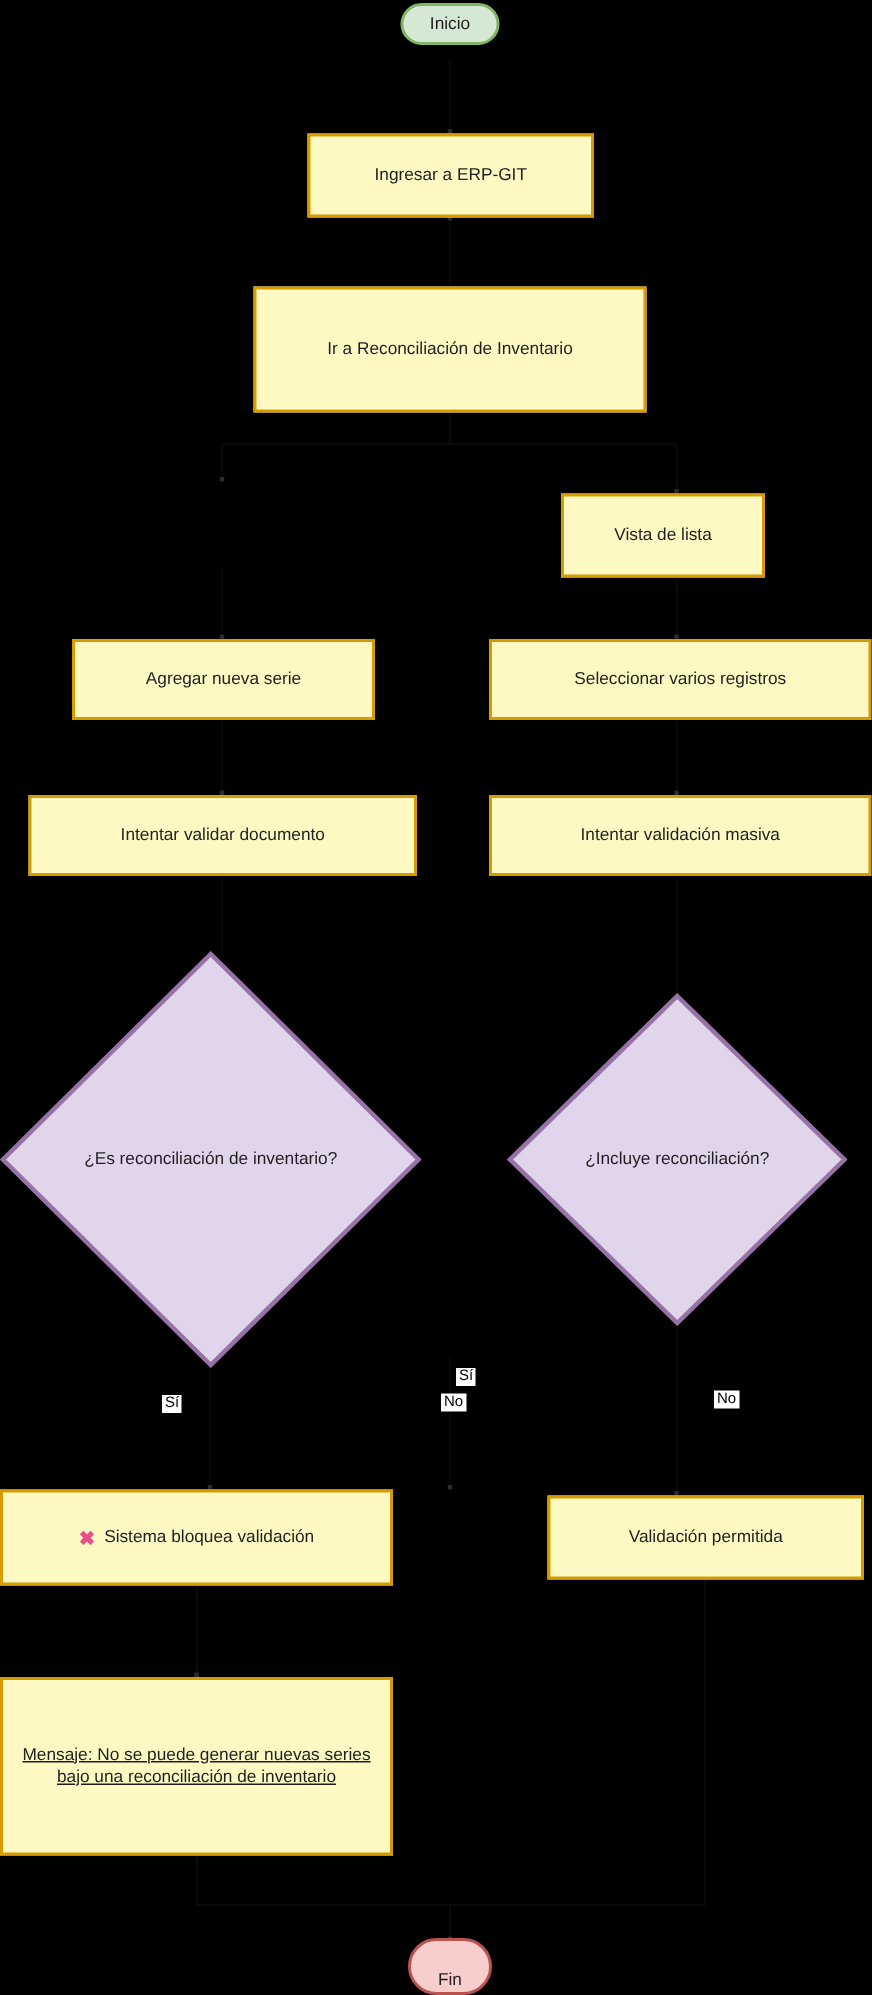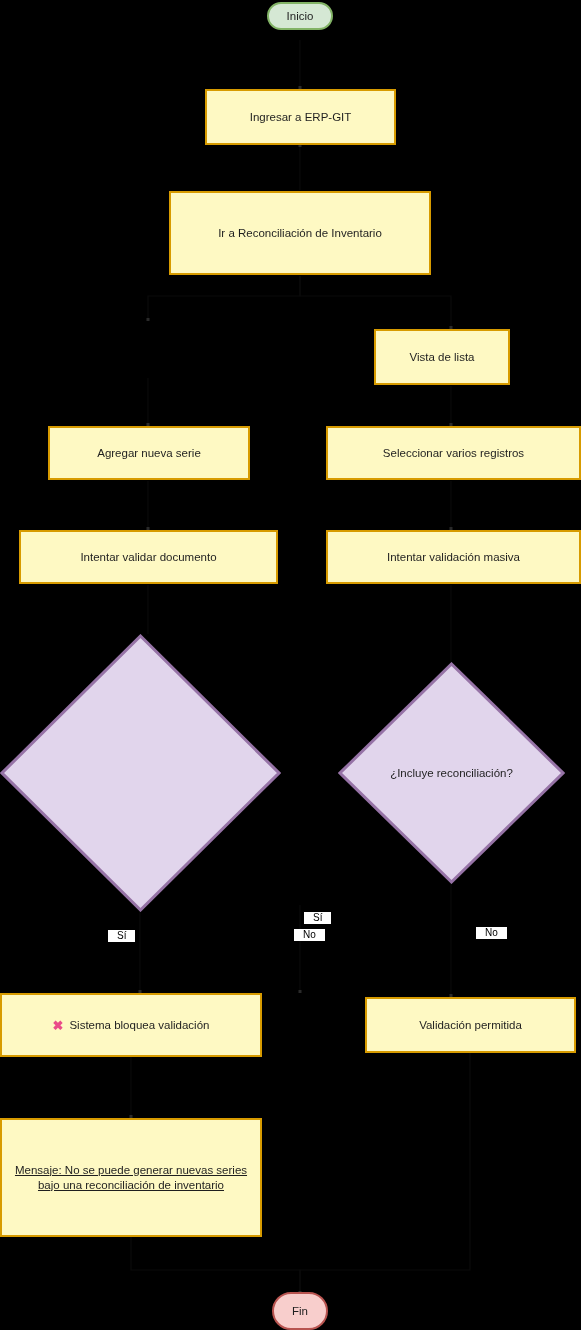--- a/index.html
+++ b/index.html
@@ -63,21 +63,21 @@
     z-index: 3;
     width: 100%;
     padding: 0 6px;
   }
   .edge-label {
     position: absolute;
     background: #ffffff;
     color: #000000;
     font-size: 10px;
     line-height: 12px;
-    padding: 0px 9px;
+    padding: 0px 2px;
     z-index: 5;
     white-space: nowrap;
   }
   .node-inner {
     display: flex;
     align-items: center;
     justify-content: center;
     gap: 6px;
     width: 100%;
     padding: 0 8px;
@@ -162,20 +162,21 @@
   </div>
 
   <div class="node process" style="left:326px; top:530px; width:255px; height:54px;">
     <span>Intentar validación masiva</span>
   </div>
 
   <div class="node decision" style="left:0px; top:634px; width:281px; height:278px;">
     <svg class="diamond-svg" viewBox="0 0 281 278" preserveAspectRatio="none">
       <polygon points="140.5,2 279,139 140.5,276 2,139" fill="#e1d5ec" stroke="#9673a6" stroke-width="3"></polygon>
     </svg>
+    <span class="diamond-label">¿Es reconciliación de inventario?</span>
   </div>
 
   <div class="node decision" style="left:338px; top:662px; width:227px; height:222px;">
     <svg class="diamond-svg" viewBox="0 0 227 222" preserveAspectRatio="none">
       <polygon points="113.5,2 225,111 113.5,220 2,111" fill="#e1d5ec" stroke="#9673a6" stroke-width="3"></polygon>
     </svg>
     <span class="diamond-label">¿Incluye reconciliación?</span>
   </div>
 
   <div class="edge-label" style="left:108px; top:930px;">Sí</div>
@@ -192,17 +193,17 @@
 
   <div class="node process" style="left:365px; top:997px; width:211px; height:56px;">
     <span>Validación permitida</span>
   </div>
 
   <div class="node process" style="left:0px; top:1118px; width:262px; height:119px;text-decoration:underline;">
     <span class="multiline">Mensaje: No se puede generar nuevas series
 bajo una reconciliación de inventario</span>
   </div>
 
-  <div class="node end" style="left:272px; top:1292px; width:56px; height:38px;">
+  <div class="node end" style="left:272px; top:1292px; width:56px; height:38px;align-items:flex-end;">
     <span>Fin</span>
   </div>
 
 </div>
 
 </body></html>

